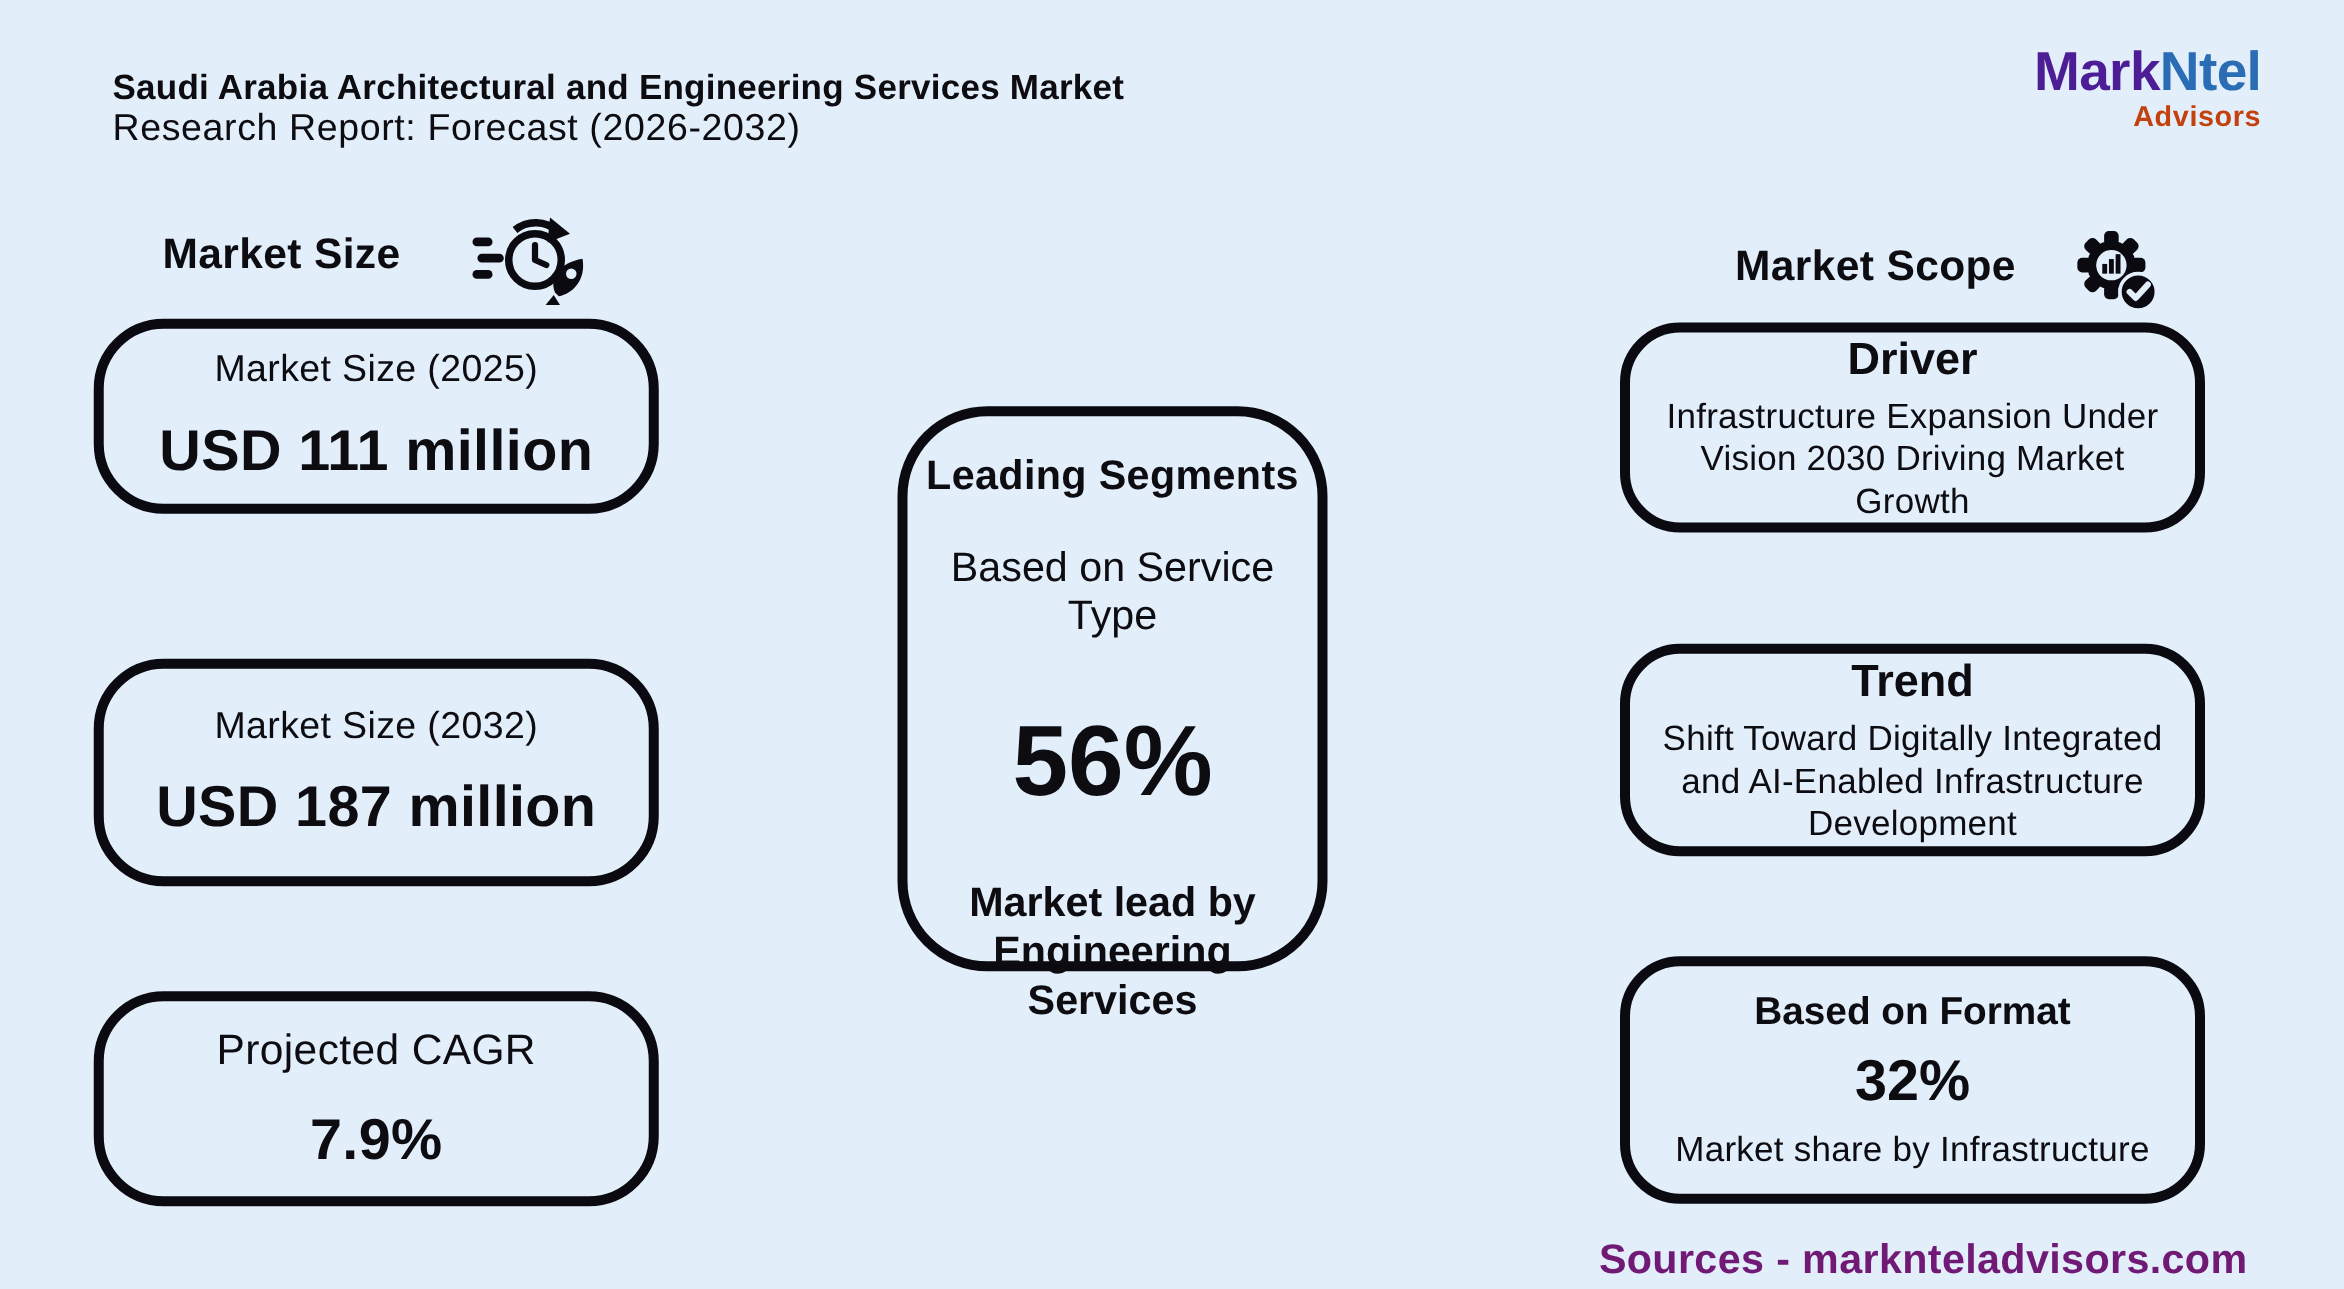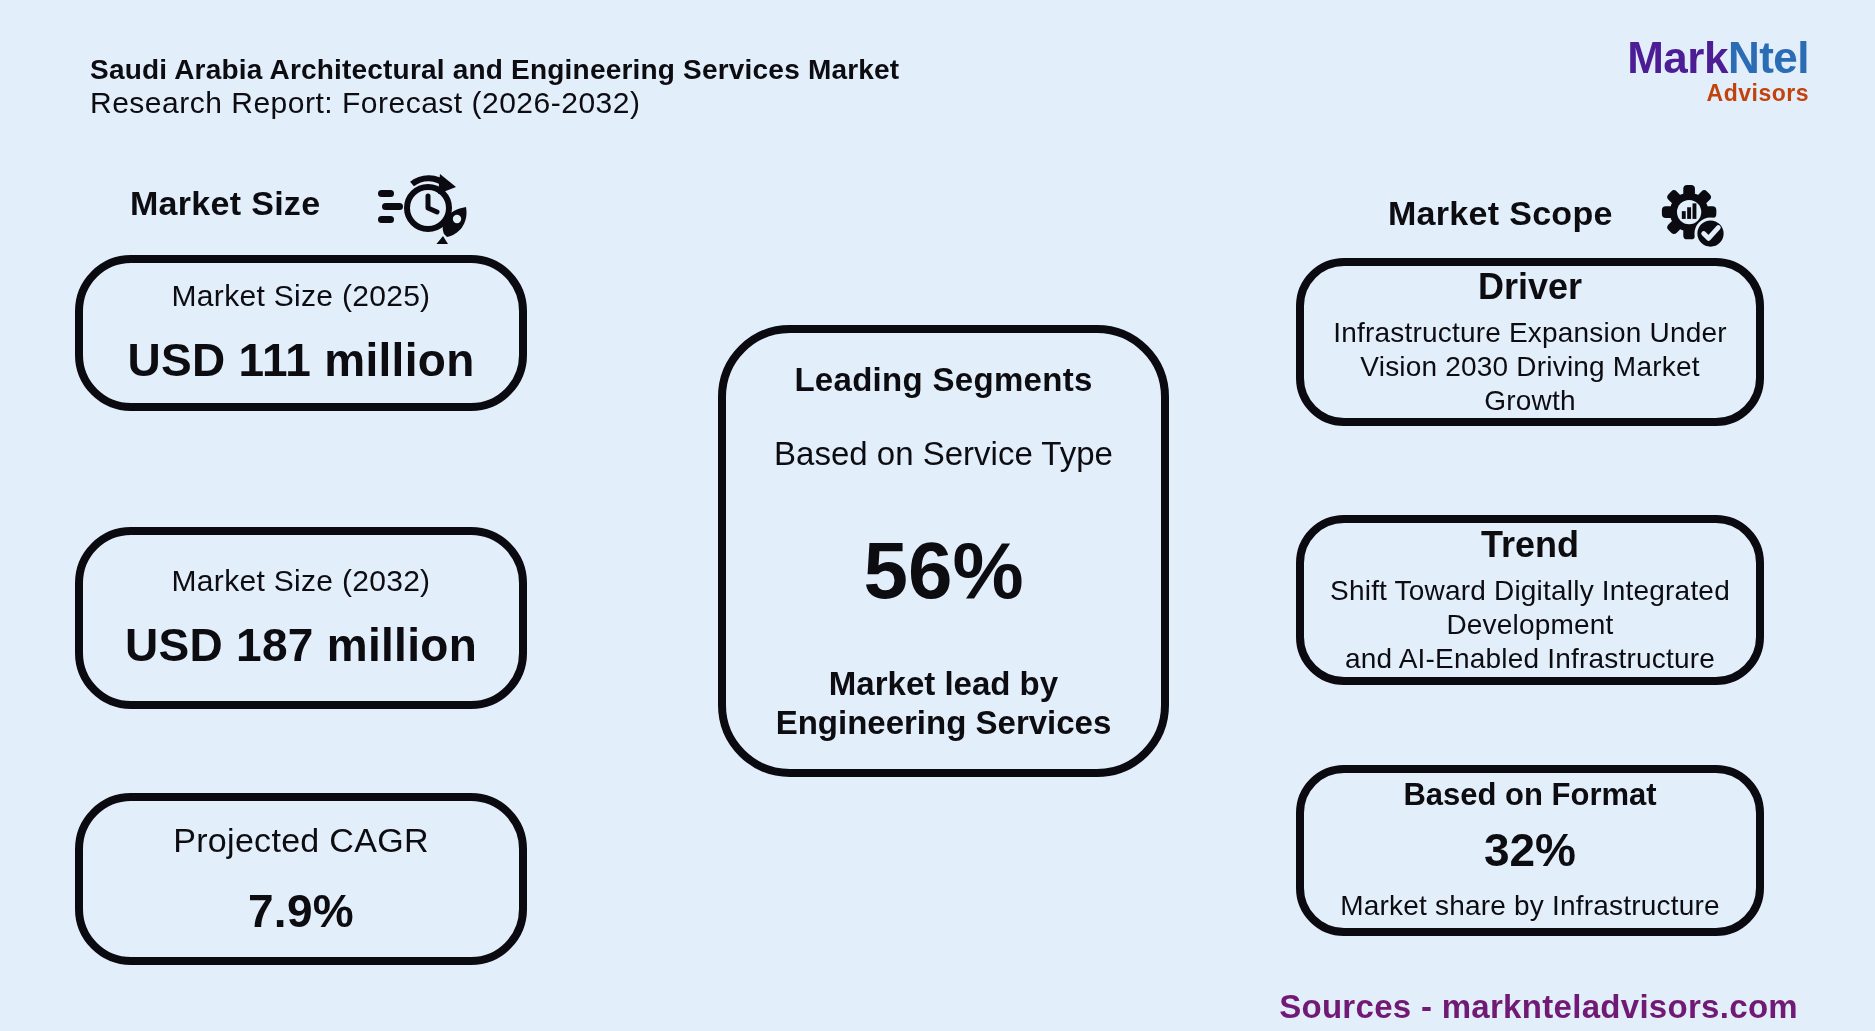--- a/index.html
+++ b/index.html
@@ -27,31 +27,31 @@
   }
   .left-box{left:75px;width:452px;}
   .b1{top:255px;height:156px;}
   .b2{top:527px;height:182px;}
   .b3{top:793px;height:172px;gap:24px;}
   .b1,.b2{gap:20px;}
   .stat-label{font-size:30px;font-weight:500;letter-spacing:.3px;}
   .b3 .stat-label{font-size:34px;}
   .stat-value{font-size:46px;font-weight:600;letter-spacing:.3px;}
   
-  .mid-box{left:718px;top:325px;width:451px;height:452px;border-radius:72px;
+  .mid-box{left:718px;top:325px;width:344px;height:452px;border-radius:72px;
            justify-content:flex-start;padding:28px 8px 0 8px;}
   .mid-title{font-size:33px;font-weight:700;letter-spacing:.3px;}
   .mid-sub{font-size:33px;font-weight:500;margin-top:36px;}
   .mid-value{font-size:80px;font-weight:700;margin-top:52px;}
   .mid-note{font-size:33px;font-weight:700;line-height:1.18;margin-top:48px;}
   
   .right-box{left:1296px;width:468px;border-radius:48px;padding:6px 14px;}
   .rb1{top:258px;height:168px;}
   .rb2{top:515px;height:170px;}
-  .rb3{top:765px;height:171px;}
+  .rb3{top:765px;height:198px;}
   .rb-title{font-size:36px;font-weight:600;}
   .rb3 .rb-title{font-size:31px;}
   .rb-body{font-size:28px;font-weight:500;line-height:1.22;margin-top:8px;letter-spacing:.2px;}
   .rb-value{font-size:46px;font-weight:600;margin-top:10px;}
   .rb3 .rb-body{margin-top:12px;}
   
   .sources{right:77px;top:988px;font-size:33px;font-weight:600;color:#701a75;letter-spacing:.3px;}
   
   .icon-market-size{left:376px;top:170px;width:100px;height:74px;}
   .icon-market-scope{left:1658px;top:182px;width:70px;height:68px;}
@@ -145,22 +145,22 @@
     <div class="rb-body">
       <div>Infrastructure Expansion Under</div>
       <div>Vision 2030 Driving Market Growth</div>
     </div>
   </div>
 
   <div class="box right-box rb2">
     <div class="rb-title">Trend</div>
     <div class="rb-body">
       <div>Shift Toward Digitally Integrated</div>
+      <div>and AI-Enabled Infrastructure</div>
       <div>Development</div>
-      <div>and AI-Enabled Infrastructure</div>
     </div>
   </div>
 
   <div class="box right-box rb3">
     <div class="rb-title">Based on Format</div>
     <div class="rb-value">32%</div>
     <div class="rb-body">
       <div>Market share by Infrastructure</div>
     </div>
   </div>

